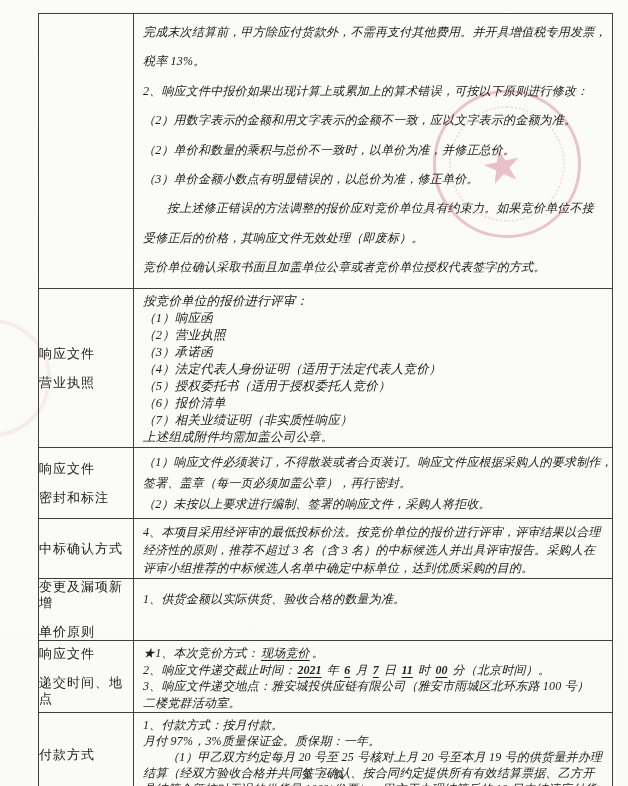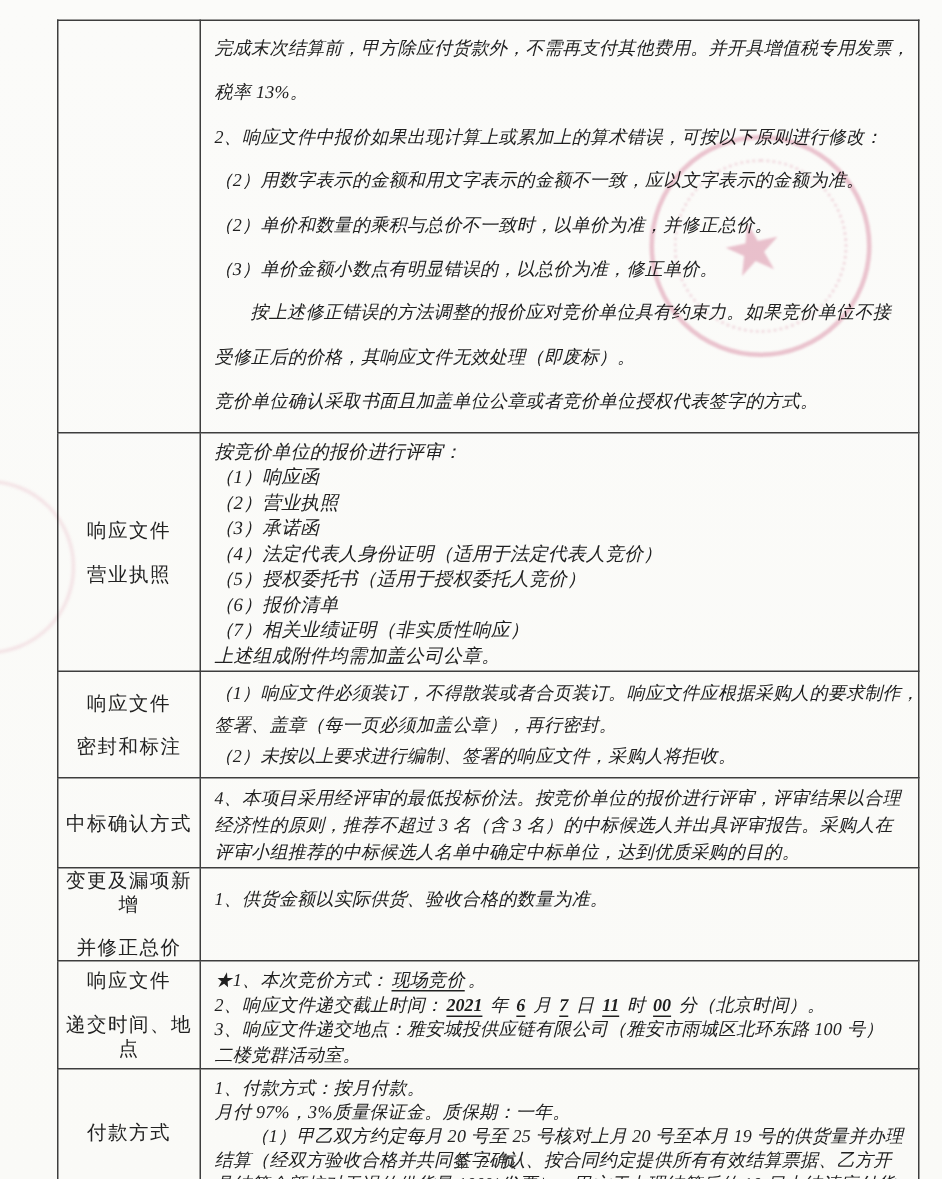--- a/index.html
+++ b/index.html
@@ -15,21 +15,21 @@
     position:absolute; left:38px; top:13px;
     width:574px;
     border-collapse:collapse; table-layout:fixed;
   }
   col.c1 { width:95px; }
   col.c2 { width:479px; }
   td {
     border:1px solid #3e3e3e;
     padding:0; overflow:hidden;
   }
-  td.lab { vertical-align:middle; text-align:center; }
+  td.lab { vertical-align:middle; }
   td.lab .l {
     font-size:13px; letter-spacing:1px; line-height:16px;
     color:#222;
   }
   td.lab .l + .l { margin-top:13px; }
   td.con { vertical-align:top; padding:4px 2px 0 9px; }
   .ln { white-space:nowrap; font-size:12px; letter-spacing:0.2px; color:#202020;font-style:italic; }
   tr.r0 td { height:270px; }
   tr.r1 td { height:154px; }
   tr.r2 td { height:66px; }
@@ -151,21 +151,21 @@
       <td class="con">
         <div class="ln">4、本项目采用经评审的最低投标价法。按竞价单位的报价进行评审，评审结果以合理</div>
         <div class="ln">经济性的原则，推荐不超过 3 名（含 3 名）的中标候选人并出具评审报告。采购人在</div>
         <div class="ln">评审小组推荐的中标候选人名单中确定中标单位，达到优质采购的目的。</div>
       </td>
     </tr>
 
     <tr class="r4">
       <td class="lab">
         <div class="l">变更及漏项新增</div>
-        <div class="l">并修正总价</div>
+        <div class="l">单价原则</div>
       </td>
       <td class="con">
         <div class="ln">1、供货金额以实际供货、验收合格的数量为准。</div>
       </td>
     </tr>
 
     <tr class="r5">
       <td class="lab">
         <div class="l">响应文件</div>
         <div class="l">递交时间、地点</div>

